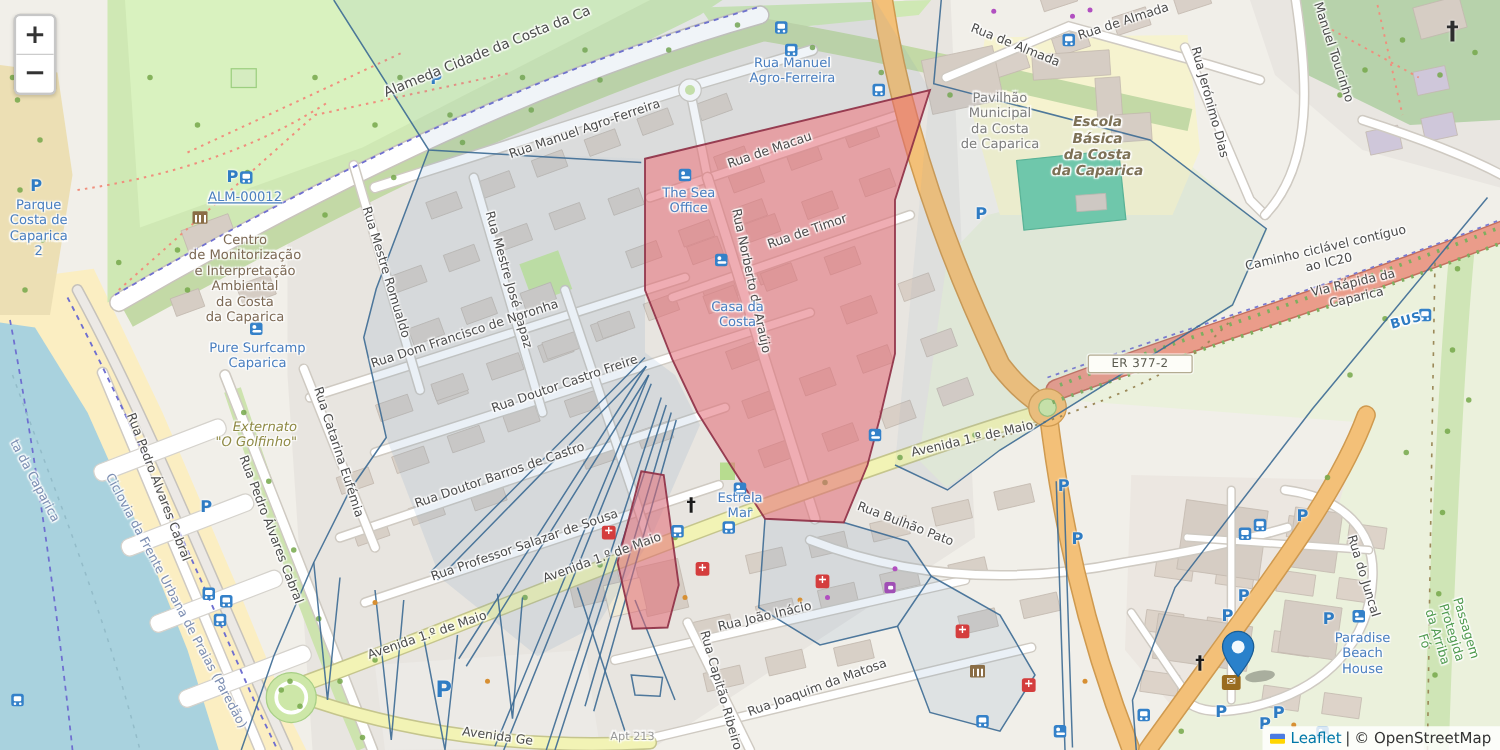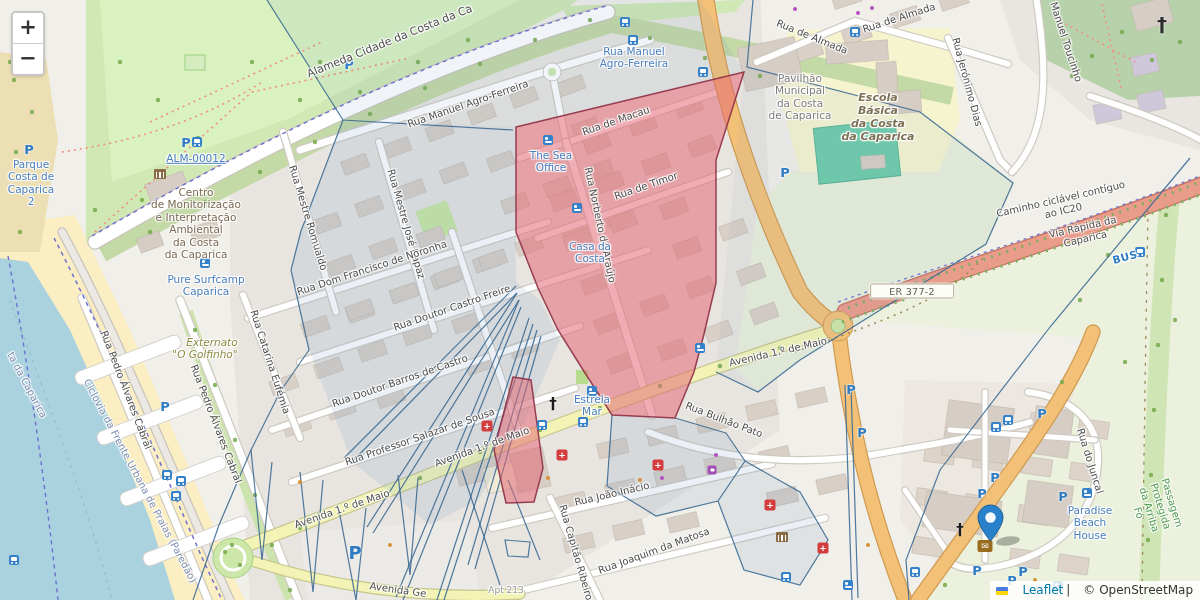--- a/index.html
+++ b/index.html
@@ -48,21 +48,21 @@
   #marker{position:absolute;cursor:pointer;overflow:visible;}
   
   .zoomctl{position:absolute;left:11px;top:11px;width:30px;background:#fff;border:2px solid rgba(0,0,0,.22);
       border-radius:5px;overflow:hidden;box-shadow:0 1px 3px rgba(0,0,0,.15);}
   .zoomctl a{display:block;width:30px;height:30px;line-height:28px;text-align:center;font-size:21px;font-weight:bold;
       color:#333;text-decoration:none;background:#fff;cursor:pointer;}
   .zoomctl .zdiv{height:1px;background:#ccc;}
   
   .attr{position:absolute;right:0;bottom:0;background:rgba(255,255,255,.82);padding:2px 7px 3px 6px;
       font-size:12px;color:#333;white-space:nowrap;line-height:14px;}
-  .attr a{text-decoration:none;cursor:pointer;margin-left:10px;}
+  .attr a{text-decoration:none;cursor:pointer;}
   .attr .leaflet{color:#0078A8;}
   .attr .osm{color:#333;}
   .attr .sep{color:#333;margin:0 3px;}
   .flag{display:inline-block;width:12px;height:8px;margin-right:4px;vertical-align:-1px;border-radius:1px;
       background:linear-gradient(#4C7BE1 0 50%,#FFD500 50% 100%);}
 </style>
 </head>
 <body>
 
 <div id="map">

